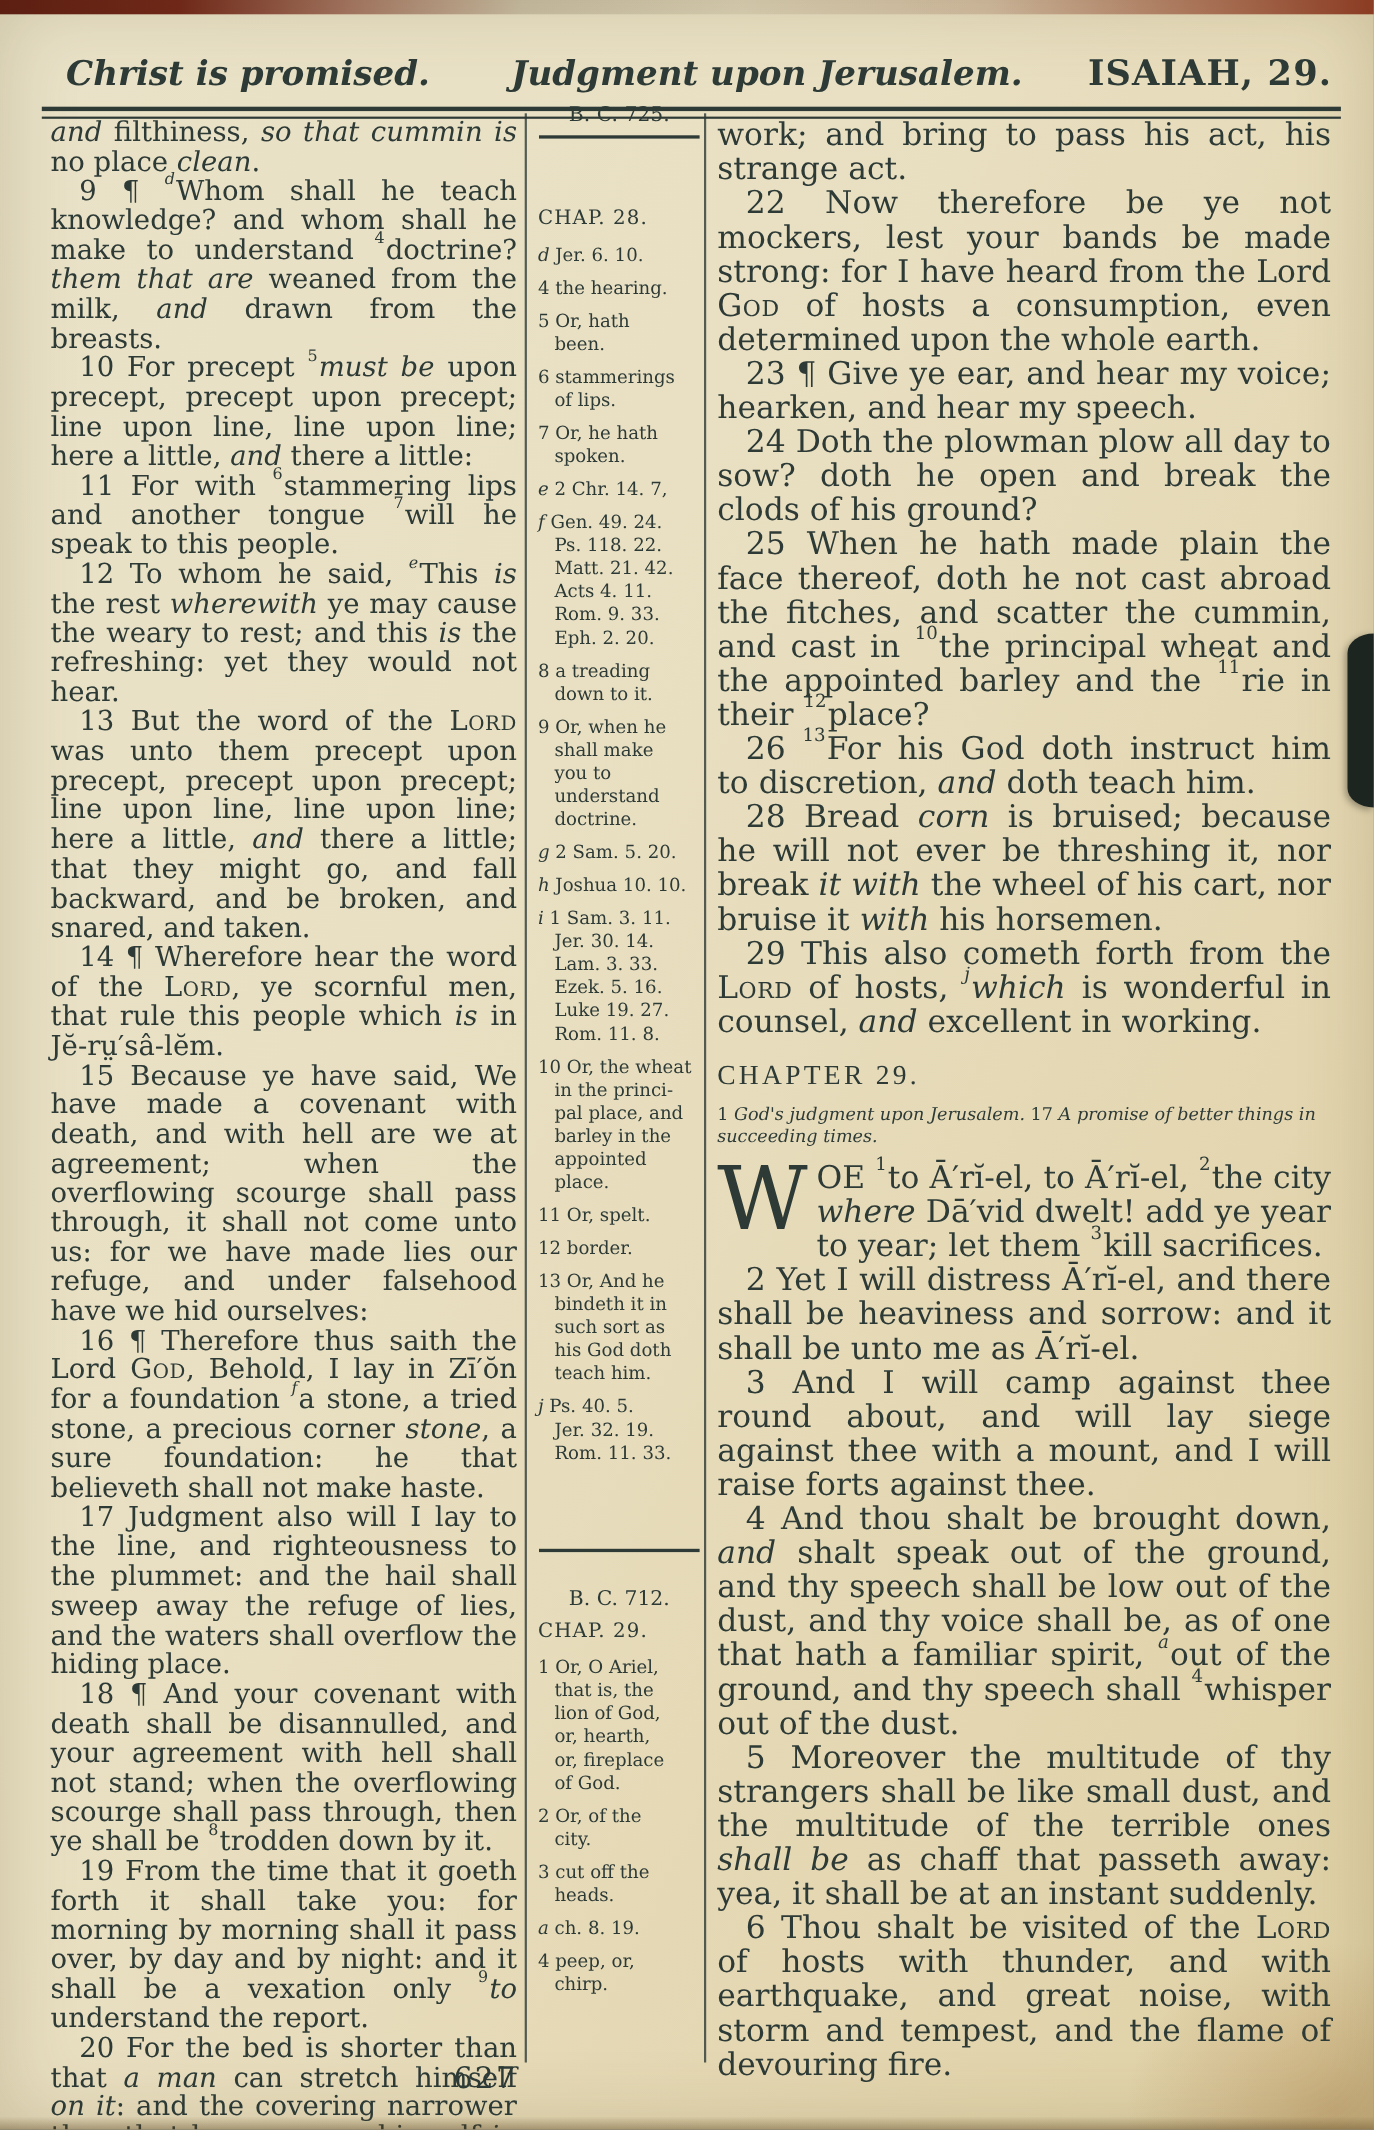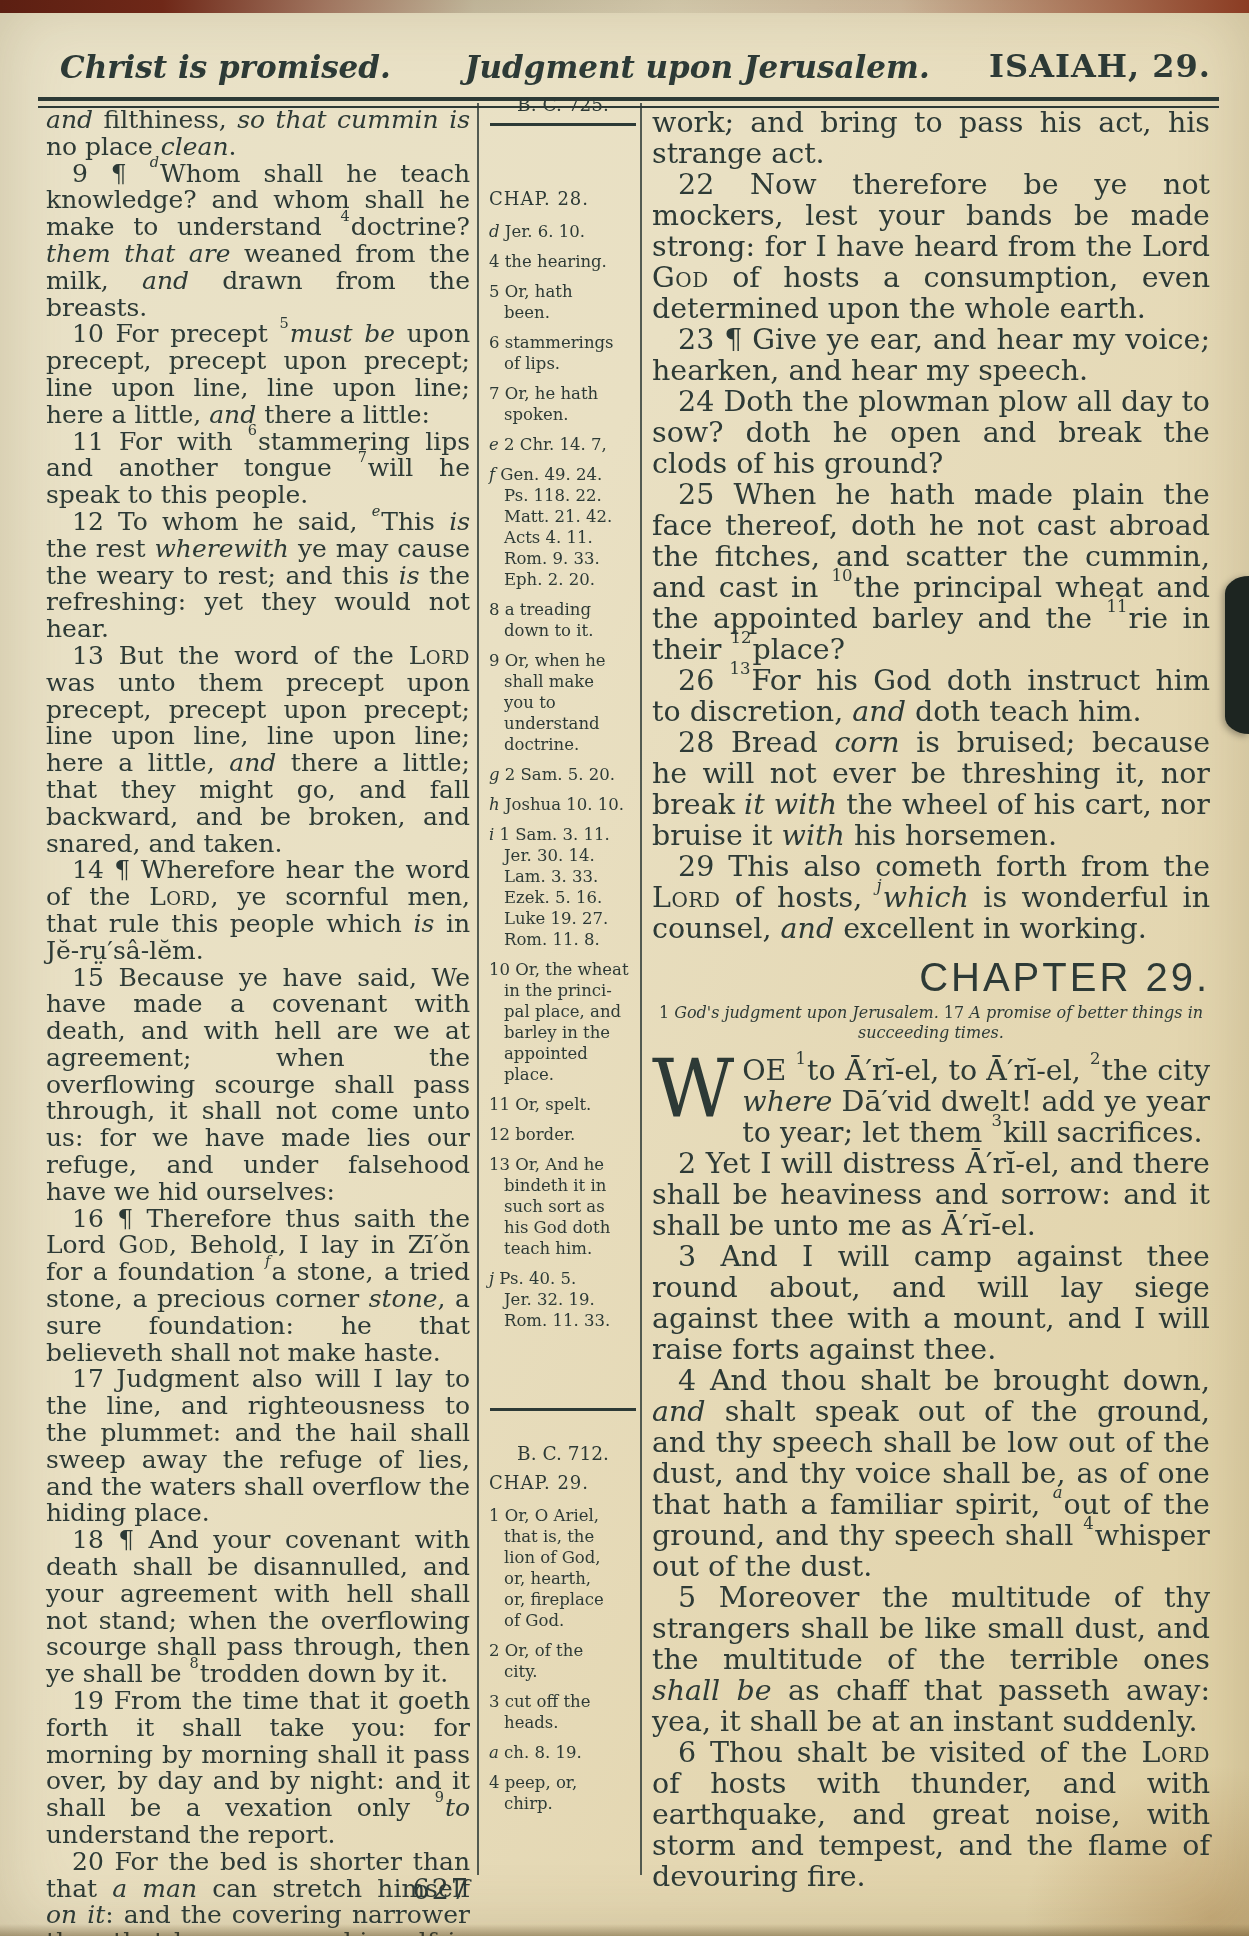--- a/index.html
+++ b/index.html
@@ -34,23 +34,23 @@
   .col-right{left:652px;width:558px;font-size:28.5px;line-height:31px;}
   .col p{margin:0;text-indent:26px;hyphens:auto;}
   .col p.cont{text-indent:0;}
 
   .col-center{position:absolute;left:489px;width:148px;top:92px;font-size:16.5px;line-height:21px;text-align:left;}
   .bc{text-align:center;font-size:18.5px;margin:2px 0 8px;}
   .chap{text-align:left;font-size:18px;letter-spacing:1px;margin:0 0 12px;}
   .note{padding-left:15px;text-indent:-15px;margin:0 0 9px;white-space:pre-line;}
   .crule{border-top:3px solid var(--ink);margin:4px 1px;}
 
-  .chapter-heading{font-family:Liberation Sans, sans-serif;font-weight:normal;text-align:right;font-size:40px;
+  .chapter-heading{font-family:Liberation Serif, serif;font-weight:normal;text-align:left;font-size:25px;
     letter-spacing:3px;margin:18px 0 10px;text-indent:0;}
-  .summary{text-align:center;font-size:16px;line-height:20px;margin:0 0 12px;text-indent:0;}
+  .summary{text-align:left;font-size:16px;line-height:20px;margin:0 0 12px;text-indent:0;}
   .woe{overflow:visible;}
   .dropcap{float:left;font-size:80px;line-height:58px;padding:6px 8px 0 0;}
 
   sup{font-size:.58em;line-height:0;position:relative;top:-.33em;margin-right:1px;}
   .sc{font-variant:small-caps;letter-spacing:.5px;}
 
   .page-number{position:absolute;top:1874px;left:46px;width:424px;text-align:right;
     font-size:27px;letter-spacing:2px;}
   .thumb-tab{position:absolute;right:0;top:576px;width:24px;height:158px;background:var(--tab,#1d2521);
     border-radius:150px 0 0 150px/110px 0 0 110px;box-shadow:-2px 2px 7px rgba(0,0,0,.35);}

